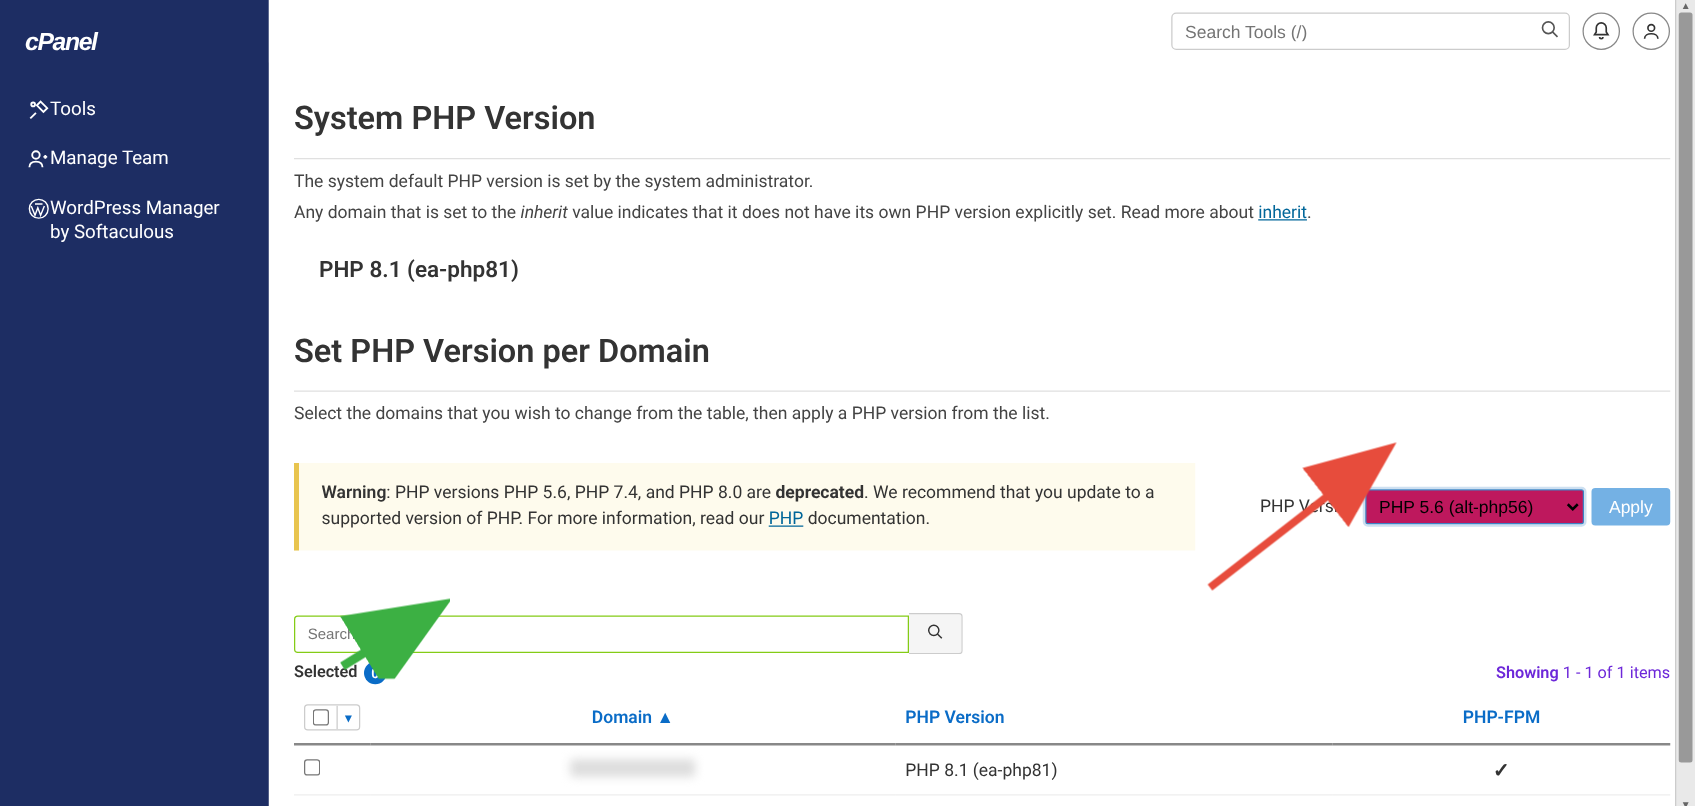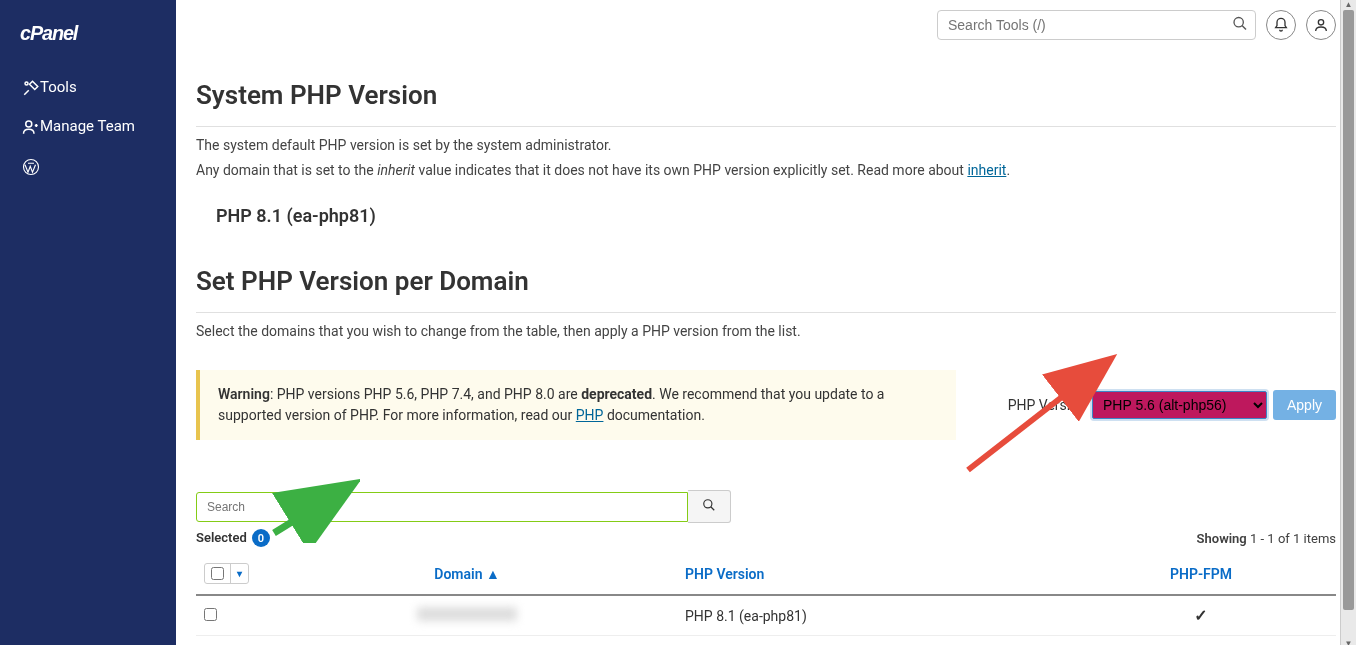--- a/index.html
+++ b/index.html
@@ -1,19 +1,19 @@
 <!DOCTYPE html>
 <html><head>
   <meta charset="utf-8">
   <style>
     * { box-sizing: border-box; margin: 0; padding: 0; }
     body { font-family: -apple-system, BlinkMacSystemFont, "Segoe UI", Roboto, sans-serif; font-size: 14px; color: #333; background: #fff; overflow: hidden; }
     .app { display: flex; height: 645px; width: 1356px; position: relative; }
     
-    .sidebar { width: 176px; background: #1d2d63; color: #fff; padding: 10px 0; flex-shrink: 0; }
+    .sidebar { width: 215px; background: #1d2d63; color: #fff; padding: 10px 0; flex-shrink: 0; }
     .sidebar-logo { display: flex; align-items: center; padding: 10px 20px 20px; }
     .sidebar-logo svg { width: 110px; height: auto; }
     .sidebar-item { display: flex; align-items: flex-start; padding: 10px 22px; color: #fff; cursor: pointer; font-size: 15px; }
     .sidebar-item .icon { width: 18px; height: 18px; display: flex; align-items: center; justify-content: center; flex-shrink: 0; margin-top: 1px; }
     .sidebar-item .label { line-height: 1.3; }
     .sidebar-item.multiline { align-items: flex-start; }
     .sidebar-item.multiline .label { padding-left: 0; }
     
     .main { flex: 1; display: flex; flex-direction: column; overflow: hidden; position: relative; }
     
@@ -41,21 +41,21 @@
     .version-apply-row select { padding: 4px 6px; border: 1px solid #3d85c6; border-radius: 2px; font-size: 14px; background: #be185d; width: 175px; outline: 2px solid rgba(61,133,198,0.25);}
     .apply-btn { background: #74b1e4; color: #fff; border: none; padding: 7px 14px; border-radius: 3px; cursor: pointer; font-size: 14px; }
     
     .toolbar { display: flex; align-items: center; gap: 0; margin-top: 50px; }
     .toolbar input { padding: 7px 10px; border: 1px solid #84cc16; border-radius: 3px 0 0 3px; width: 492px; font-size: 12px; }
     .toolbar .search-icon-btn { padding: 7px 14px; border: 1px solid #ccc; border-left: none; background: #f5f5f5; border-radius: 0 3px 3px 0; cursor: pointer; }
     
     .selected-row { display: flex; align-items: center; justify-content: space-between; margin-top: 6px; font-size: 13px; }
     .selected-row .left { font-weight: 600; }
     .badge { display: inline-flex; align-items: center; justify-content: center; background: #0a6cc7; color: #fff; border-radius: 10px; min-width: 18px; height: 18px; font-size: 11px; padding: 0 5px; margin-left: 2px; }
-    .selected-row .right { color: #404040; }
+    .selected-row .right { color: #6d28d9; }
     .selected-row .right b { font-weight: 600; }
     
     .table { width: 100%; border-collapse: collapse; margin-top: 6px; }
     .table th { text-align: left; padding: 10px 8px; font-size: 14px; font-weight: 600; color: #0a6cc7; border-bottom: 2px solid #888; cursor: pointer; }
     .table th.sorted::after { content: " ▲"; color: #0a6cc7; }
     .table td { padding: 10px 8px; font-size: 14px; color: #333; border-bottom: 1px solid #eee; }
     .table .checkbox-col { width: 50px; }
     .checkbox-split { display: flex; border: 1px solid #ccc; border-radius: 3px; overflow: hidden; width: fit-content; }
     .checkbox-split .cb { padding: 3px 6px; display: flex; align-items: center; border-right: 1px solid #ccc; }
     .checkbox-split .caret { padding: 3px 6px; cursor: pointer; display: flex; align-items: center; font-size: 10px; }
@@ -102,20 +102,21 @@
       </span>
       <span class="label">Manage Team</span>
     </div>
     <div class="sidebar-item multiline">
       <span class="icon">
         <svg width="18" height="18" viewBox="0 0 24 24" stroke="#fff" stroke-width="1.5" fill="none">
             <circle cx="12" cy="12" r="10"></circle>
             <path d="M4 9l4 10 3-8 3 8 4-10M8 7h8"></path>
           </svg>
       </span>
+      <span class="label">WordPress Manager by Softaculous</span>
     </div>
   </div>
 
   <div class="main">
     <div class="topbar">
       <div class="search-wrap">
         <input type="text" placeholder="Search Tools (/)" style="">
         <button class="search-btn">
           <svg width="16" height="16" viewBox="0 0 24 24" stroke="#555" stroke-width="2" fill="none">
               <circle cx="10" cy="10" r="7"></circle>

